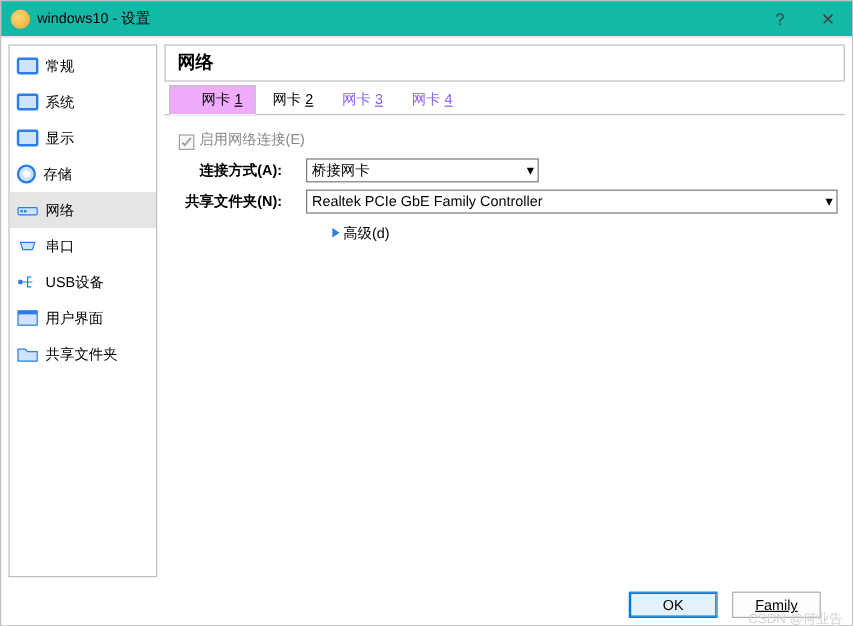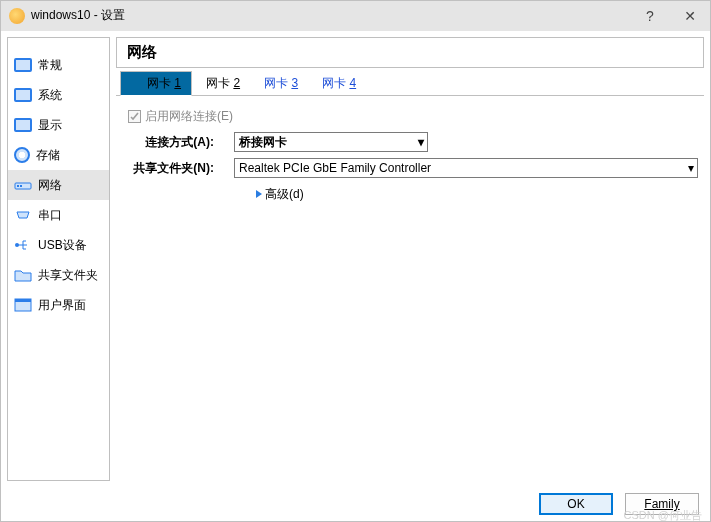--- a/index.html
+++ b/index.html
@@ -1,49 +1,49 @@
 <!DOCTYPE html>
 <html><head>
 <meta charset="utf-8">
 <style>
   * { box-sizing: border-box; font-family: "Microsoft YaHei", "SimSun", Arial, sans-serif; }
   body { margin:0; padding:0; background:#fff; }
   .window { width:711px; height:522px; border:1px solid #c0c0c0; position:relative; display:flex; flex-direction:column; }
-  .titlebar { height:30px; display:flex; align-items:center; padding:0 0 0 8px; border-bottom:1px solid #e5e5e5; background:#e5e5e5; }
+  .titlebar { height:30px; display:flex; align-items:center; padding:0 0 0 8px; border-bottom:1px solid #e5e5e5; background:#14b8a6; }
   .titlebar .icon { width:16px; height:16px; border-radius:50%; background:radial-gradient(circle at 40% 40%, #ffd873, #f3a52f); margin-right:6px; }
   .title-text { font-size:12px; color:#000; }
   .titlebar-spacer { flex:1; }
   .titlebtn { width:40px; height:30px; display:flex; align-items:center; justify-content:center; font-size:14px; color:#444; cursor:pointer; }
   .body { flex:1; display:flex; padding:6px 6px 6px 6px; gap:6px; overflow:hidden; }
-  .sidebar { width:103px; border:1px solid #bfbfbf; background:#fff; padding:12px 0; display:flex; flex-direction:column; }
+  .sidebar { width:124px; border:1px solid #bfbfbf; background:#fff; padding:2px 0; display:flex; flex-direction:column; }
   .side-item { height:30px; display:flex; align-items:center; padding:0 6px; font-size:12px; cursor:pointer; gap:6px; }
   .side-item.selected { background:#e5e5e5; }
   .side-icon { width:18px; height:14px; position:relative; }
   .icon-screen { border:2px solid #2b7de9; border-radius:2px; background:#cfe3fb; }
   .icon-disk { width:16px;height:16px;border-radius:50%; border:2px solid #2b7de9; background:radial-gradient(circle at 50% 50%, #fff 35%, #cfe3fb 36%);} 
   .icon-speaker svg, .icon-network svg, .icon-serial svg, .icon-usb svg, .icon-folder svg, .icon-ui svg { display:block; }
   .main { flex:1; display:flex; flex-direction:column; }
   .main-title { border:1px solid #bfbfbf; padding:5px 10px; font-size:15px; font-weight:bold; margin-bottom:4px; }
   .tabs { display:flex; border-bottom:1px solid #bfbfbf; padding:0 4px 0 4px; align-items:flex-end; height:24px; }
   .tab { padding:3px 10px; font-size:12px; cursor:pointer; margin-right:4px; }
   .tab u { text-decoration:underline; }
-  .tab.selected { border:1px solid #bfbfbf; border-bottom:1px solid #fff; background:#0369a1; position:relative; top:1px;padding-left:26px; }
-  .tab.dim { color:#1d4ed8; }
+  .tab.selected { border:1px solid #bfbfbf; border-bottom:1px solid #fff; background:#f0abfc; position:relative; top:1px;padding-left:26px; }
+  .tab.dim { color:#8b5cf6; }
   .content { flex:1; padding:8px 6px 4px 6px; font-size:12px; }
   .row { display:flex; align-items:center; height:24px; margin-bottom:2px; }
-  .checkbox-wrap { display:flex; align-items:center; gap:4px; color:#888; margin-left:6px; }
+  .checkbox-wrap { display:flex; align-items:flex-end; gap:4px; color:#888; margin-left:6px; }
   .chk { width:13px;height:13px;border:1px solid #a0a0a0;background:#f7f7f7;display:inline-flex;align-items:center;justify-content:center;}
   .chk svg { width:11px;height:11px; }
   .label-col { width:92px; text-align:right; margin-right:20px;font-weight:bold; }
   .combo { flex:1; height:20px; border:1px solid #7a7a7a; background:#fff; display:flex; align-items:center; padding:0 18px 0 4px; position:relative; font-family: "SimSun", monospace; font-size:12px; cursor:pointer;}
   .combo .arrow { position:absolute; right:3px; top:50%; transform:translateY(-50%); }
-  .combo.short { max-width:194px; flex:0 0 194px;font-weight:bold;}
+  .combo.short { max-width:194px; flex:0 0 194px;}
   .expander { display:flex; align-items:center; gap:3px; margin-left:22px; color:#000; cursor:pointer;}
   .expander .tri { width:0;height:0;border-top:4px solid transparent;border-bottom:4px solid transparent;border-left:6px solid #2a7de1; }
-  .footer { height:34px; display:flex; align-items:center; justify-content:flex-end; gap:12px; padding:0 11px; }
+  .footer { height:34px; display:flex; align-items:center; justify-content:flex-end; gap:12px; padding:0 26px; }
   .btn { min-width:74px; height:22px; border:1px solid #0078d7; background:#e5f1fb; font-size:12px; display:flex; align-items:center; justify-content:center; cursor:pointer; }
   .btn.default { border:1px solid #0078d7; box-shadow:inset 0 0 0 1px #0078d7;}
   .btn.plain { border:1px solid #adadad; background:#fdfdfd;}
   .watermark { position:absolute; right:8px; bottom:-2px; color:#d2d2d2; font-size:11px; pointer-events:none;}
 </style>
 </head>
 <body>
 
 <div class="window">
   <div class="titlebar">
@@ -93,35 +93,35 @@
       <div class="side-item">
         <span class="side-icon icon-usb">
           <svg width="18" height="14" viewBox="0 0 18 14">
               <circle cx="3" cy="7" r="2" fill="#2b7de9"></circle>
               <path d="M3 7h10M9 7V3h3M9 7v4h3" fill="none" stroke="#2b7de9"></path>
             </svg>
         </span>
         <span>USB设备</span>
       </div>
       <div class="side-item">
-        <span class="side-icon icon-folder">
-          <svg width="18" height="14" viewBox="0 0 18 14">
-              <path d="M1 3h6l2 2h8v8H1z" fill="#cfe3fb" stroke="#2b7de9"></path>
-            </svg>
-        </span>
-        <span>共享文件夹</span>
-      </div>
-      <div class="side-item">
         <span class="side-icon icon-ui">
           <svg width="18" height="14" viewBox="0 0 18 14">
               <rect x="1" y="1" width="16" height="12" fill="#cfe3fb" stroke="#2b7de9"></rect>
               <rect x="1" y="1" width="16" height="3" fill="#2b7de9"></rect>
             </svg>
         </span>
         <span>用户界面</span>
+      </div>
+      <div class="side-item">
+        <span class="side-icon icon-folder">
+          <svg width="18" height="14" viewBox="0 0 18 14">
+              <path d="M1 3h6l2 2h8v8H1z" fill="#cfe3fb" stroke="#2b7de9"></path>
+            </svg>
+        </span>
+        <span>共享文件夹</span>
       </div>
     </div>
 
     <div class="main">
       <div class="main-title">网络</div>
       <div class="tabs">
         <div class="tab selected"><span>网卡 </span><u>1</u></div>
         <div class="tab"><span>网卡 </span><u>2</u></div>
         <div class="tab dim"><span>网卡 </span><u>3</u></div>
         <div class="tab dim"><span>网卡 </span><u>4</u></div>

